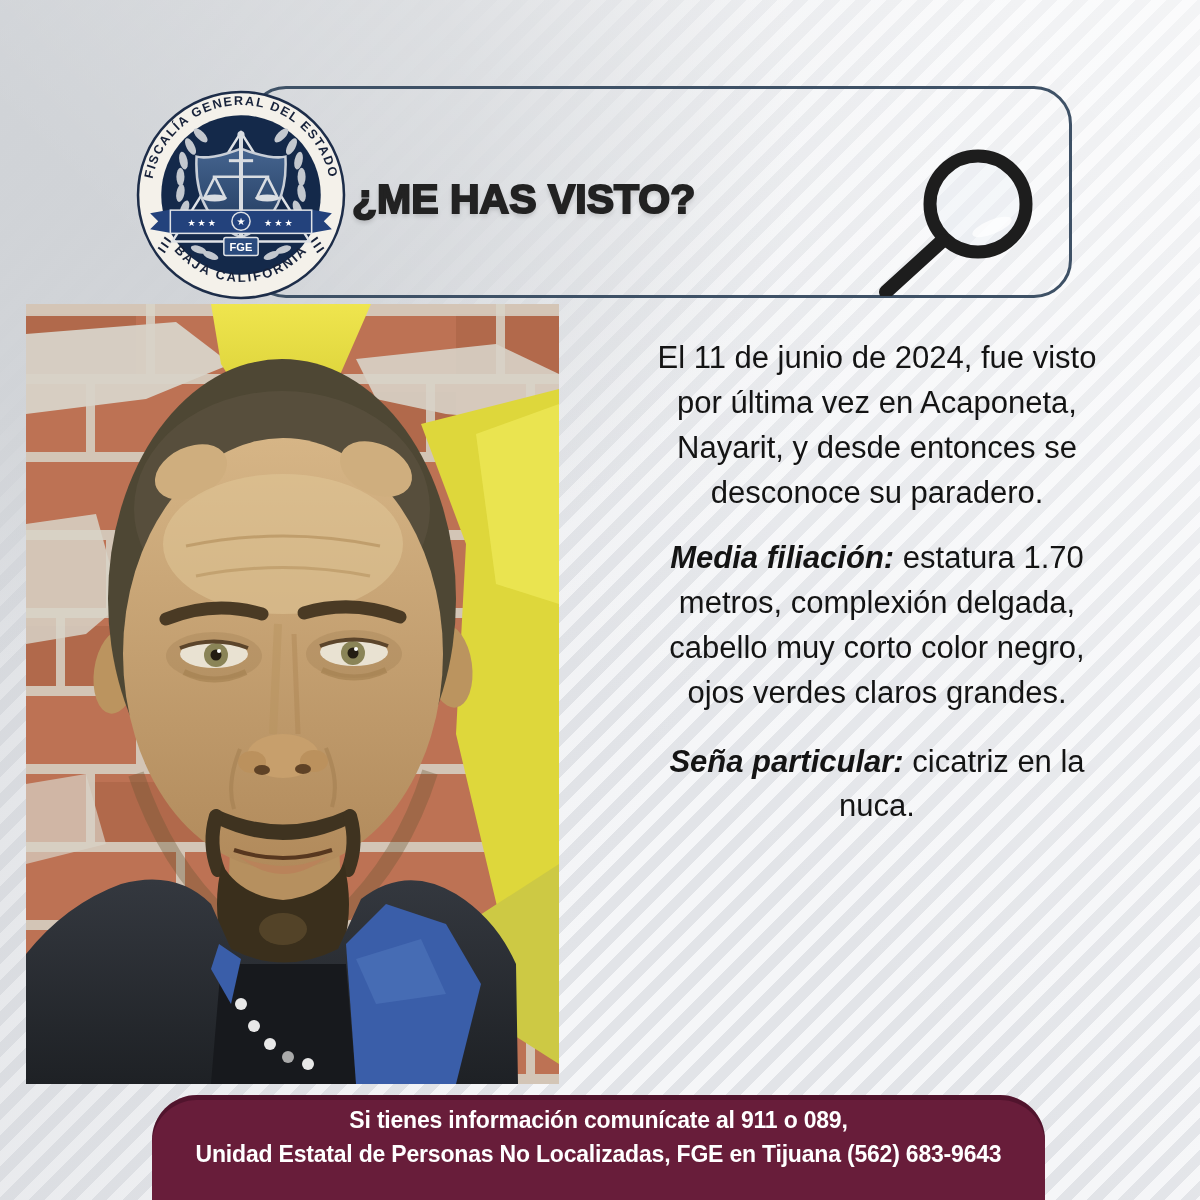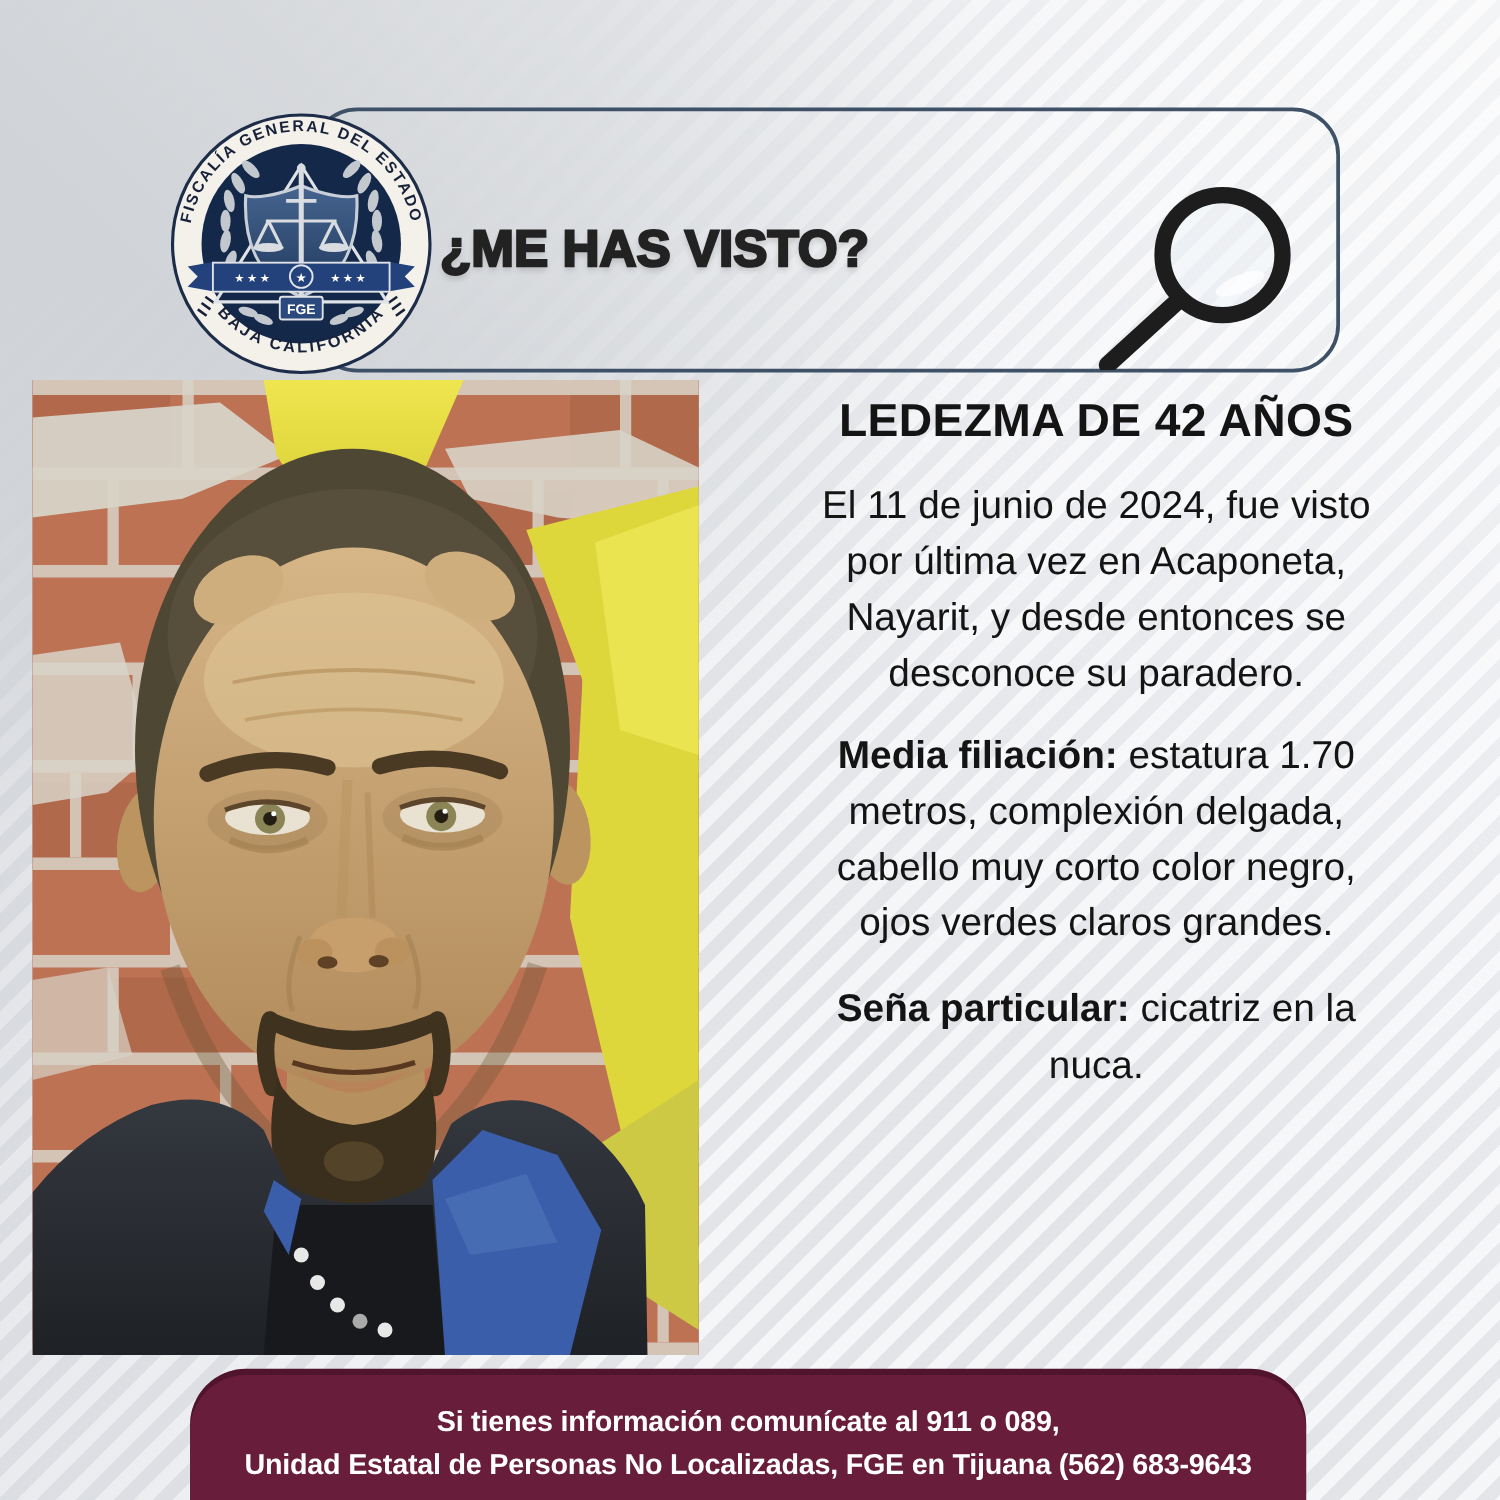--- a/index.html
+++ b/index.html
@@ -30,26 +30,26 @@
   .info{
     position:absolute;left:637px;top:314px;width:480px;
     text-align:center;color:#141414;
   }
   .name{font-size:37px;font-weight:bold;line-height:1.24;letter-spacing:.3px;white-space:nowrap;}
   .para{font-size:31px;line-height:1.45;margin:0;}
   .p1{margin-top:22px;}
   .p2{margin-top:20px;}
   .p3{margin-top:22px;}
   .p4{margin-top:24px;}
-  .para strong{font-weight:bold;}
+  .para strong{font-weight:bold;font-style:italic;}
   .footer{
     position:absolute;left:152px;top:1095px;width:893px;height:105px;
     background:#681d3a;border-radius:45px 45px 0 0;
     box-shadow:inset 0 5px 0 rgba(40,5,22,.35);
-    color:#fff;text-align:center;box-sizing:border-box;padding-top:25px;
+    color:#fff;text-align:center;box-sizing:border-box;padding-top:8px;
   }
   .footer div{font-size:23px;font-weight:bold;line-height:34px;letter-spacing:-.2px;}
 </style>
 </head>
 <body>
 
 <div class="poster">
 
   <div class="header-frame"></div>
 
@@ -282,21 +282,20 @@
           <circle cx="228" cy="722" r="6"></circle>
           <circle cx="244" cy="740" r="6"></circle>
         <circle cx="262" cy="753" r="6" fill="#aaa"></circle>
           <circle cx="282" cy="760" r="6"></circle>
       </g>
     </g>
   </svg>
 
   <div class="info">
     <div class="name">
-      <div>LEDEZMA DE 42 AÑOS</div>
     </div>
     <p class="para p1">El 11 de junio de 2024, fue visto por última vez en Acaponeta, Nayarit, y desde entonces se desconoce su paradero.</p>
     <p class="para p2"><strong>Media filiación:</strong><span> estatura 1.70 metros, complexión delgada, cabello muy corto color negro, ojos verdes claros grandes.</span></p>
     <p class="para p4"><strong>Seña particular:</strong><span> cicatriz en la nuca.</span></p>
   </div>
 
   <div class="footer">
     <div>Si tienes información comunícate al 911 o 089,</div>
     <div>Unidad Estatal de Personas No Localizadas, FGE en Tijuana (562) 683-9643</div>
   </div>

